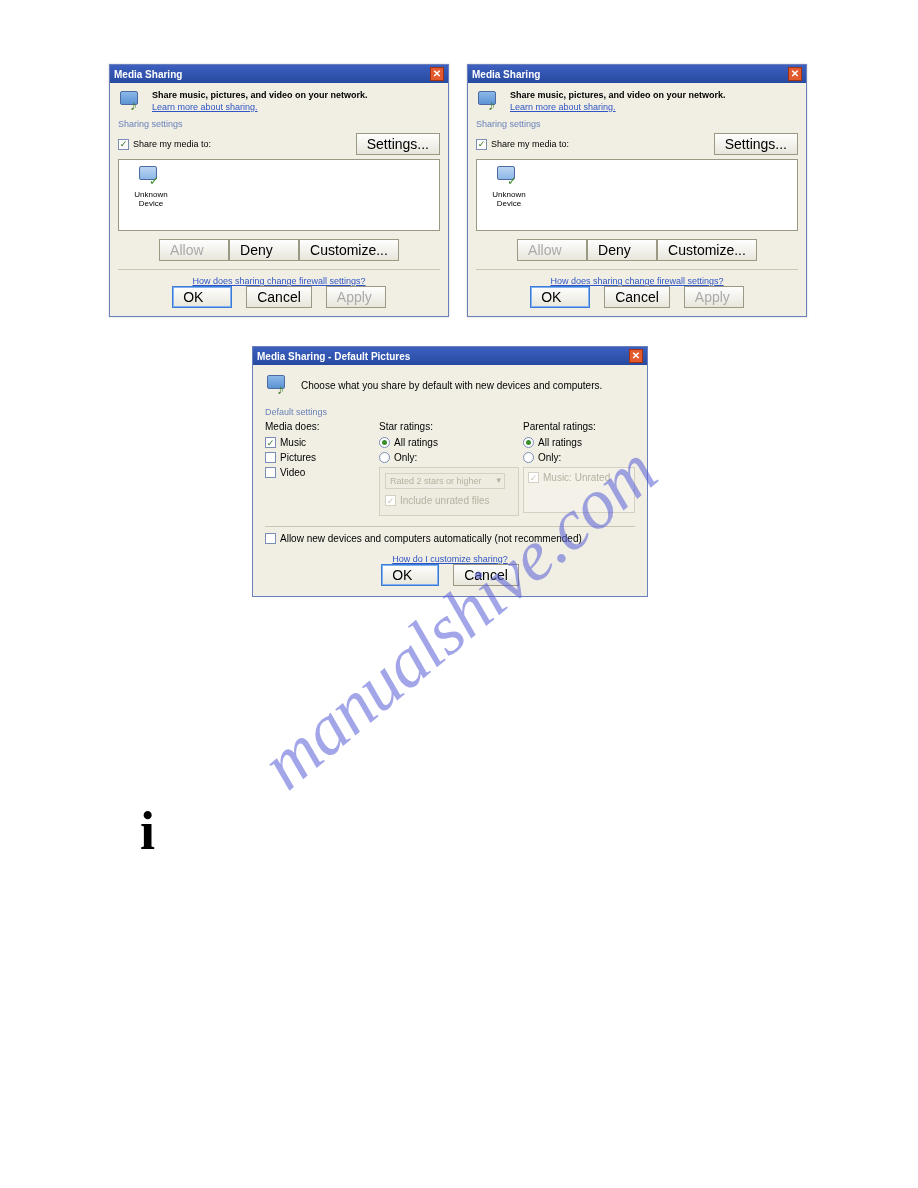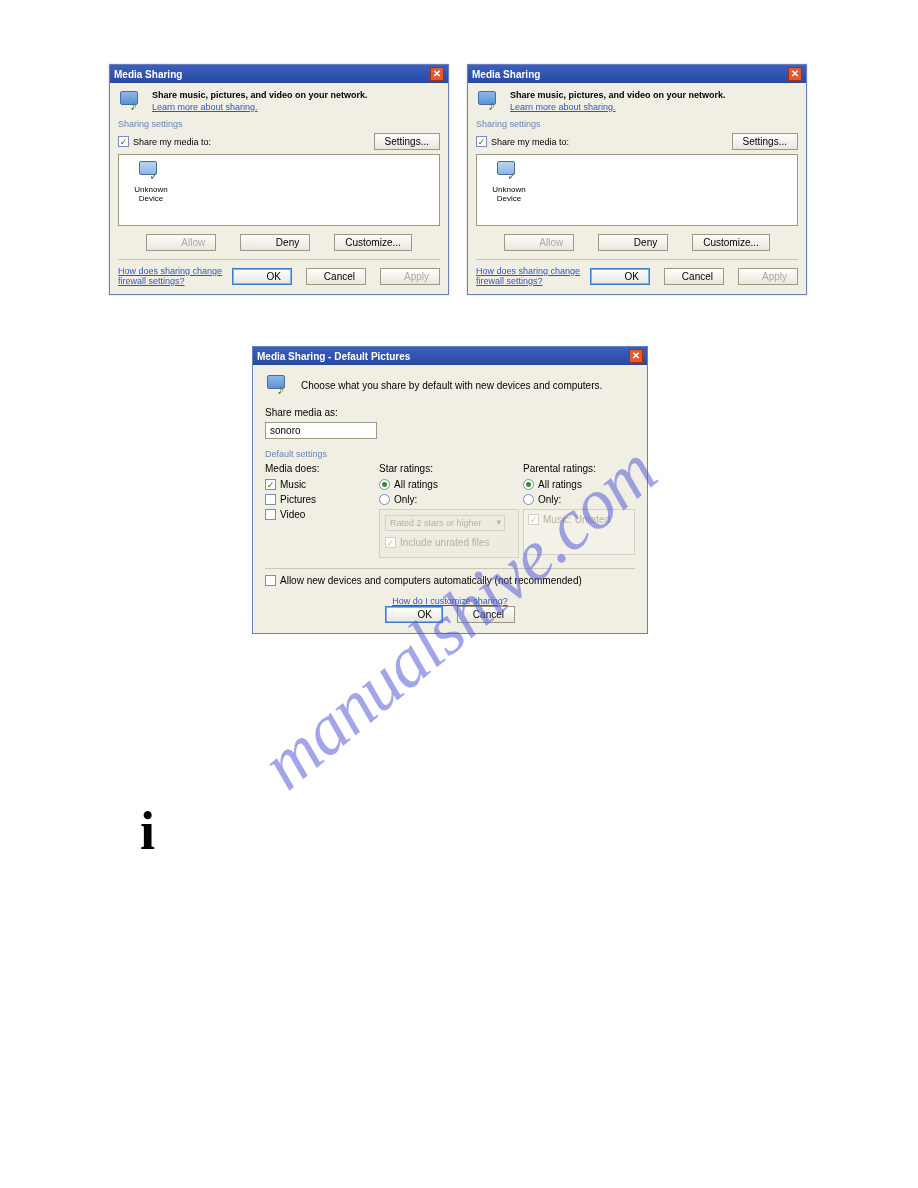--- a/index.html
+++ b/index.html
@@ -71,23 +71,23 @@
   .chk-row { display: flex; align-items: center; gap: 4px; font-size: 9px; }
   .xp-chk {
     width: 11px; height: 11px; border: 1px solid #7a8db5; background: #fff;
     display: inline-flex; align-items: center; justify-content: center;
     font-size: 9px; color: #2e6f1e;
   }
   .btn {
     background: linear-gradient(#fefefe,#e8e6db);
     border: 1px solid #9b9883;
     padding: 2px 10px;
-    font-size: 10px;
+    font-size: 14px;
     min-width: 60px;
-    text-align: right;
+    text-align: left;
     cursor: pointer;
   }
   .btn.disabled { color: #aaa; cursor: default; }
   .device-box {
     border: 1px solid #9b9883;
     background: #fff;
     height: 72px;
     padding: 4px;
     display: flex;
     align-items: flex-start;
@@ -102,26 +102,26 @@
     position: absolute; left: 2px; top: 2px; width: 18px; height: 14px;
     background: linear-gradient(#bcd4f0,#8db7e8);
     border: 1px solid #4b6aa0;
     border-radius: 2px;
   }
   .device-item .dev-icon .badge {
     position: absolute; left: 12px; top: 10px;
     color: #3a8c2a; font-size: 12px;
   }
   .btn-row-small {
-    display: flex; justify-content: center; gap: 24px; margin: 8px 0;
+    display: flex; justify-content: center; gap: 0; margin: 8px 0;
   }
   .btn-row-small .btn { min-width: 70px; }
   .hr { border-top: 1px solid #c9c6b6; margin: 4px 0 6px 0; }
   .foot-small {
-    display: flex; justify-content: space-between; align-items: center;
+    display: flex; justify-content: space-between; align-items: center; flex-direction: column;
   }
   .link { color: #2f55c5; text-decoration: underline; cursor: pointer; font-size: 9px; }
   .foot-btns { display: flex; gap: 14px; }
   .btn.ok-focus { border: 1px solid #3d7bd6; box-shadow: inset 0 0 0 1px #7fb2f2; }
 
   
   .dlg-large {
     position: absolute;
     width: 396px;
     background: #f1efe4;
@@ -304,24 +304,20 @@
     </div>
     <div class="body">
       <div class="intro row">
         <div class="media-icon">
           <div class="screen"></div>
             <div class="note">♪</div>
         </div>
         <span>Choose what you share by default with new devices and computers.</span>
       </div>
 
-      <div class="row">
-        <label class="field-label">Share media as:</label>
-        <input class="text-input" value="sonoro" style="">
-      </div>
 
       <div class="section-label">Default settings</div>
 
       <div class="cols row">
 
         <div class="col" style="flex:0 0 110px">
           <div class="col-h">Media does:</div>
           <label class="chk-row2">
             <span class="xp-chk">✓</span>
               <span>Music</span>

